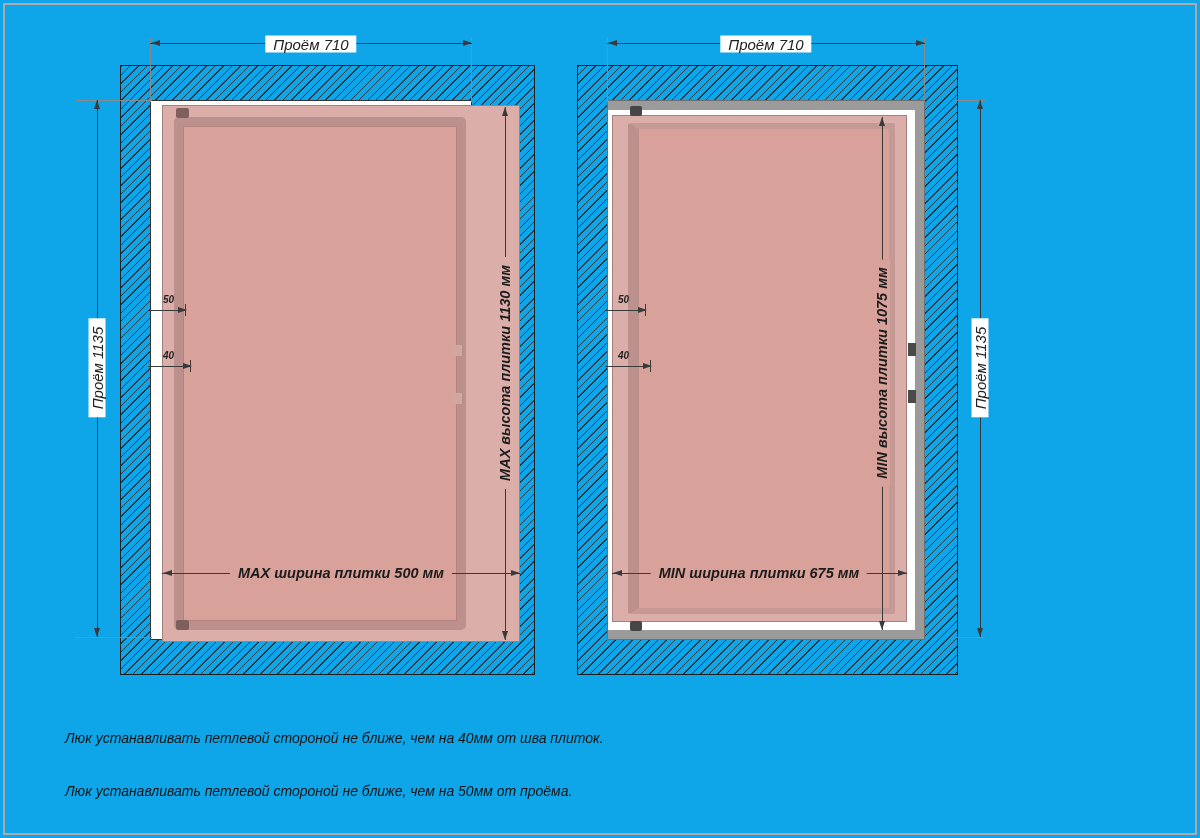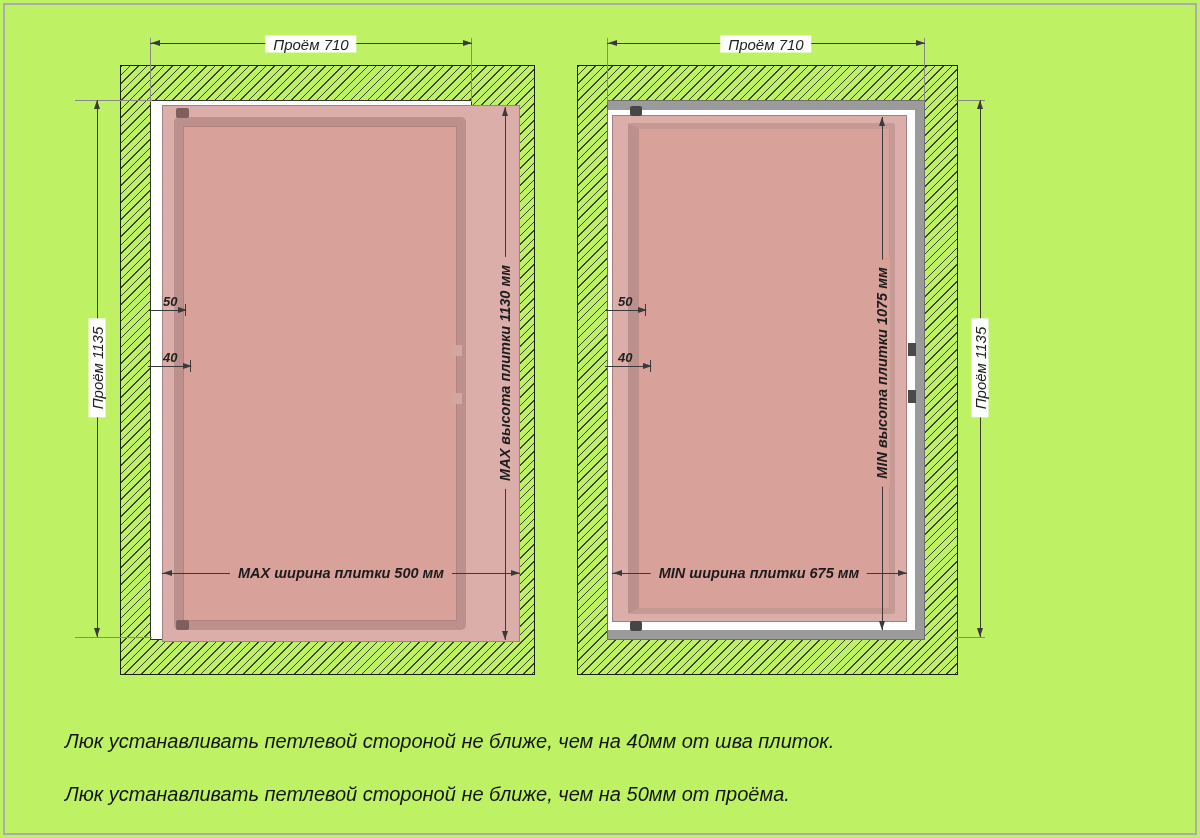--- a/index.html
+++ b/index.html
@@ -1,17 +1,17 @@
 <!DOCTYPE html>
 <html><head>
 <meta charset="utf-8">
 <style>
   * { margin:0; padding:0; box-sizing:border-box; }
   html,body { background:#fff; }
-  .screen { position:relative; width:1200px; height:838px; background:#bef264; overflow:hidden;
+  .screen { position:relative; width:1200px; height:838px; background:#0ea5e9; overflow:hidden;
             font-family:"Liberation Sans", sans-serif; }
   .page-frame { position:absolute; inset:3px; border:2px solid #ababab; pointer-events:none; }
 
   .wall { position:absolute; border:1px solid #1c1c1c;
           background:repeating-linear-gradient(135deg, rgba(35,35,35,.85) 0 1px, transparent 1px 6px); }
   .opening { position:absolute; background:#fff; border:1px solid #333; }
 
   .tile { position:absolute; background:#dcaeaa; border:1px solid #a2817d; }
   .tile-frame { position:absolute; background:#d8a199; border:9px solid #bc908c; border-radius:5px;
                 box-shadow:inset 0 0 0 1px rgba(140,95,90,.45); }
@@ -31,23 +31,23 @@
   .ar.left  { border-top:3.5px solid transparent; border-bottom:3.5px solid transparent; border-right:9px solid #3a3a3a; }
   .ar.right { border-top:3.5px solid transparent; border-bottom:3.5px solid transparent; border-left:9px solid #3a3a3a; }
 
   .hlab { position:absolute; transform:translate(-50%,-50%); white-space:nowrap;
           font-style:italic; font-size:15px; color:#222; background:#fff; padding:0 8px; }
   .vlab { position:absolute; transform:translate(-50%,-50%) rotate(-90deg); white-space:nowrap;
           font-style:italic; font-size:15px; color:#222; background:#fff; padding:0 8px; }
   .bold { font-weight:bold; font-size:14.5px; color:#1c1c1c; }
   .bg-light { background:#dcaeaa; }
   .bg-panel { background:#d8a199; }
-  .mini { position:absolute; font-style:italic; font-weight:bold; font-size:13px; color:#222; }
+  .mini { position:absolute; font-style:italic; font-weight:bold; font-size:10px; color:#222; }
 
-  .note { position:absolute; left:65px; font-style:italic; font-size:20px; color:#141414; white-space:nowrap; }
+  .note { position:absolute; left:65px; font-style:italic; font-size:14px; color:#141414; white-space:nowrap; }
 </style>
 </head>
 <body>
 
 <div class="screen">
   <div class="page-frame"></div>
 
   <div>
     <div class="wall" style="left:120px; top:65px; width:415px; height:610px;"></div>
     <div class="opening" style="left:150px; top:100px; width:322px; height:540px;"></div>

